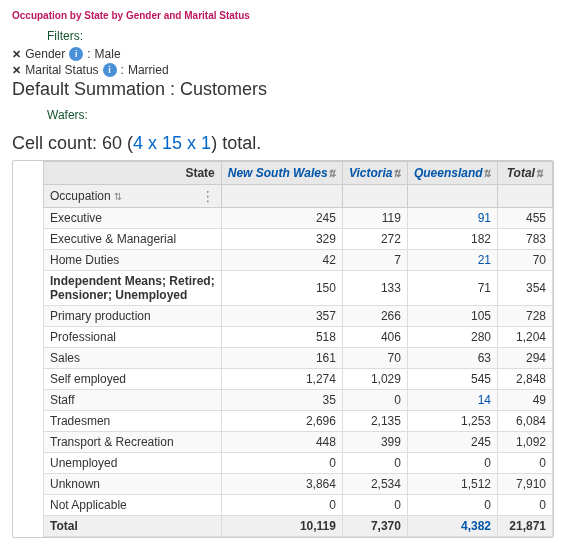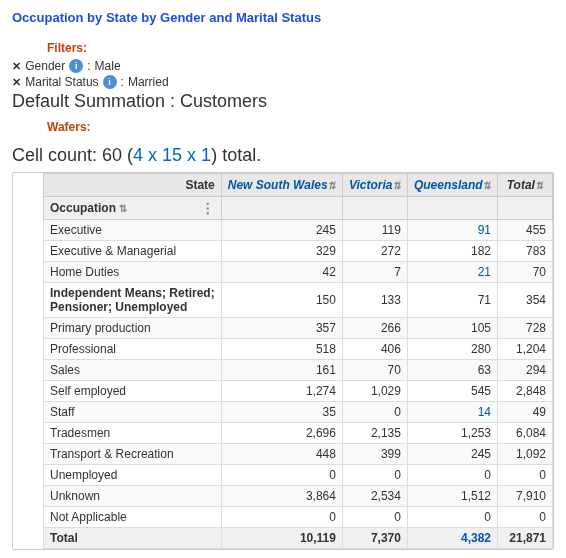--- a/index.html
+++ b/index.html
@@ -6,29 +6,29 @@
     body {
       font-family: Arial, sans-serif;
       font-size: 12px;
       background: #fff;
       color: #333;
       width: 566px;
       min-height: 558px;
       padding: 10px 12px;
     }
     .page-title {
-      font-size: 13px;
-      font-weight: bold;
-      margin-bottom: 16px;
-      color: #1d4ed8;
+      font-size: 10px;
+      font-weight: bold;
+      margin-bottom: 8px;
+      color: #be185d;
     }
     .section-label {
-      font-weight: bold;
+      font-weight: normal;
       margin-bottom: 4px;
-      color: #c2410c;
+      color: #14532d;
       padding-left: 35px;
     }
     .filters-section { margin-bottom: 6px; }
     .filter-item {
       display: flex;
       align-items: center;
       gap: 4px;
       margin-bottom: 2px;
       font-size: 12px;
     }
@@ -221,21 +221,21 @@
         <th style="min-width:55px; background:#e8e8e8;">
           <div class="col-header-inner">
             <span style="font-weight:bold; color:#333;">Total</span>
             <span class="col-sort">⇅</span>
           </div>
         </th>
       </tr>
     </thead>
     <tbody id="table-body">
       <tr class="header-row">
-        <td style="border:1px solid #ccc; padding:3px 6px;font-weight:bold;">
+        <td style="border:1px solid #ccc; padding:3px 6px;">
           <div class="occupation-header-cell">
             <div class="occupation-label">
               <span>Occupation</span>
               <span class="occ-sort-icon">⇅</span>
             </div>
             <span class="occ-menu-icon">⋮</span>
           </div>
         </td>
         <td class="num-cell" style="border:1px solid #ccc; background:#f0f0f0;"></td>
         <td class="num-cell" style="border:1px solid #ccc; background:#f0f0f0;"></td>

